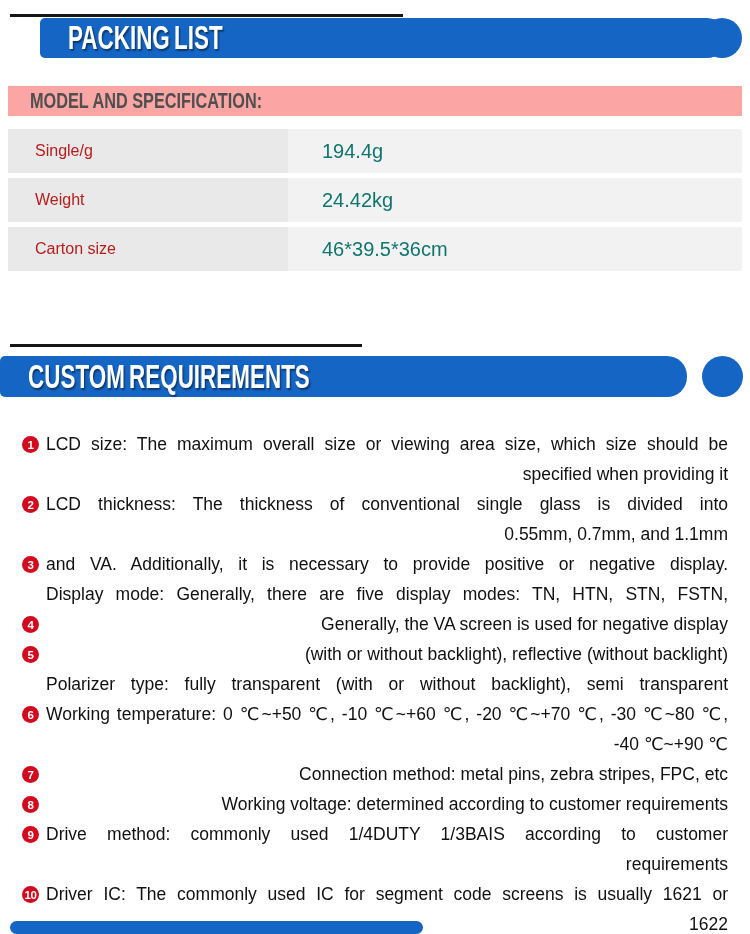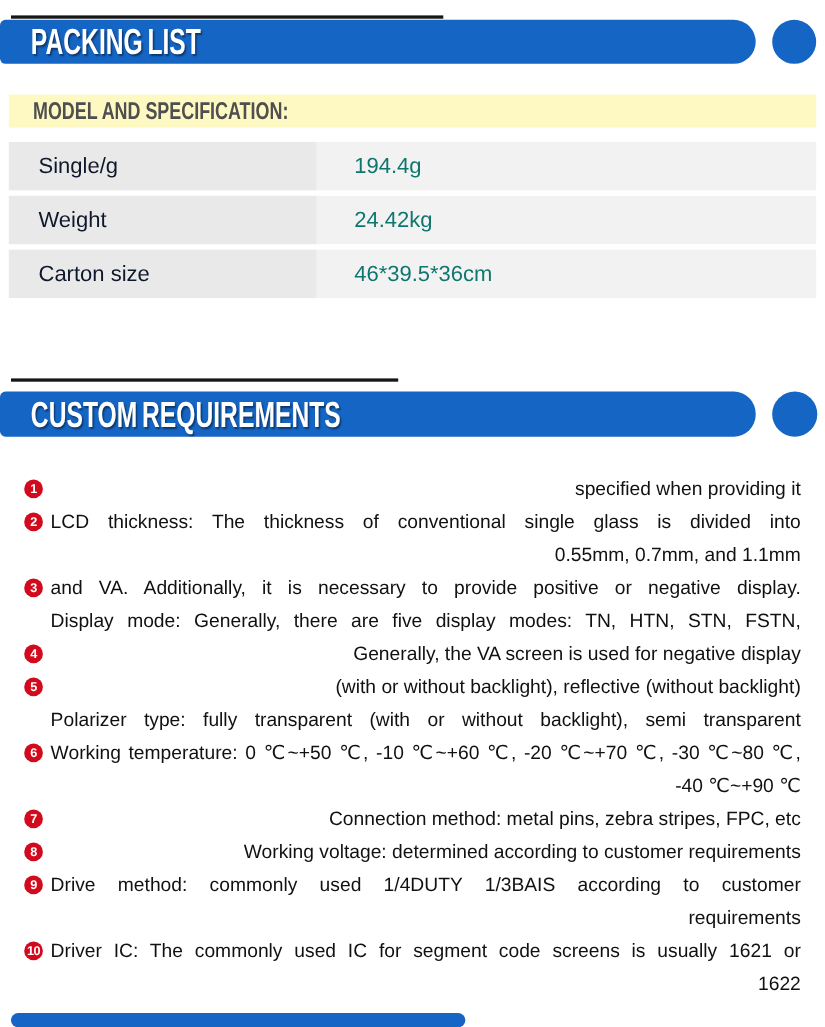--- a/index.html
+++ b/index.html
@@ -10,28 +10,28 @@
   .topline{position:absolute;height:3px;background:#161616;}
   .bluebar{position:absolute;left:0;height:40px;background:#1565c4;
            border-radius:5px 20px 20px 5px;display:flex;align-items:center;padding-left:28px;box-sizing:border-box;}
   .bluebar .bar-title{display:inline-block;color:#ffffff;font-weight:bold;font-size:33px;
            letter-spacing:0px;word-spacing:-3px;white-space:nowrap;
            transform:scaleX(0.68);transform-origin:0 50%;
            text-shadow:2px 2px 2px rgba(0,0,0,0.45);}
   .bluedot{position:absolute;width:40px;height:40px;border-radius:50%;background:#1565c4;}
 
   
-  .spec-header{position:absolute;left:8px;top:86px;width:734px;height:30px;background:#fef9c3;
+  .spec-header{position:absolute;left:8px;top:86px;width:734px;height:30px;background:#fca5a5;
            display:flex;align-items:center;padding-left:22px;box-sizing:border-box;}
   .spec-header .spec-title{display:inline-block;color:#4f4f4f;font-weight:bold;font-size:22px;
            white-space:nowrap;transform:scaleX(0.74);transform-origin:0 50%;}
   .spec-table{position:absolute;left:8px;top:129px;width:734px;display:flex;flex-direction:column;gap:5px;}
   .spec-row{display:flex;height:44px;}
   .spec-cell-label{width:280px;background:#e9e9e9;display:flex;align-items:center;
-           padding-left:27px;box-sizing:border-box;color:#0f172a;font-size:20px;}
+           padding-left:27px;box-sizing:border-box;color:#b91c1c;font-size:16px;}
   .spec-cell-value{flex:1;background:#f2f2f2;display:flex;align-items:center;
            padding-left:34px;box-sizing:border-box;color:#0f766e;font-size:20px;}
 
   
   .req-list{position:absolute;left:22px;top:429px;width:706px;color:#111111;
            font-size:17.5px;line-height:30px;}
   .req-item{position:relative;padding-left:24px;}
   .req-num{position:absolute;left:0;top:7px;width:17px;height:17px;border-radius:50%;
            background:#d20a1e;color:#ffffff;font-size:11.5px;font-weight:bold;
            display:flex;align-items:center;justify-content:center;letter-spacing:-0.5px;}
@@ -41,21 +41,21 @@
   
   .bottom-bar{position:absolute;left:10px;top:921px;width:413px;height:13px;
            background:#1565c4;border-radius:7px;}
 </style>
 </head>
 <body>
 
 <div id="page">
 
   <div class="topline" style="left:10px;top:14px;width:393px;"></div>
-  <div class="bluebar" style="top:18px;width:687px;">
+  <div class="bluebar" style="top:18px;width:687px;margin-left:40px;">
     <span class="bar-title">PACKING LIST</span>
   </div>
   <div class="bluedot" style="left:702px;top:18px;"></div>
 
   <div class="spec-header">
     <span class="spec-title">MODEL AND SPECIFICATION:</span>
   </div>
   <div class="spec-table">
     <div class="spec-row">
       <div class="spec-cell-label">Single/g</div>
@@ -74,20 +74,21 @@
   <div class="topline" style="left:10px;top:344px;width:352px;"></div>
   <div class="bluebar" style="top:356px;width:687px;height:41px;">
     <span class="bar-title">CUSTOM REQUIREMENTS</span>
   </div>
   <div class="bluedot" style="left:702px;top:356px;width:41px;height:41px;"></div>
 
   <div class="req-list">
 
     <div class="req-item">
       <span class="req-num">1</span>
+      <div class="ln just">LCD size: The maximum overall size or viewing area size, which size should be</div>
       <div class="ln">specified when providing it</div>
     </div>
 
     <div class="req-item">
       <span class="req-num">2</span>
       <div class="ln just">LCD thickness: The thickness of conventional single glass is divided into</div>
       <div class="ln">0.55mm, 0.7mm, and 1.1mm</div>
     </div>
 
     <div class="req-item">

